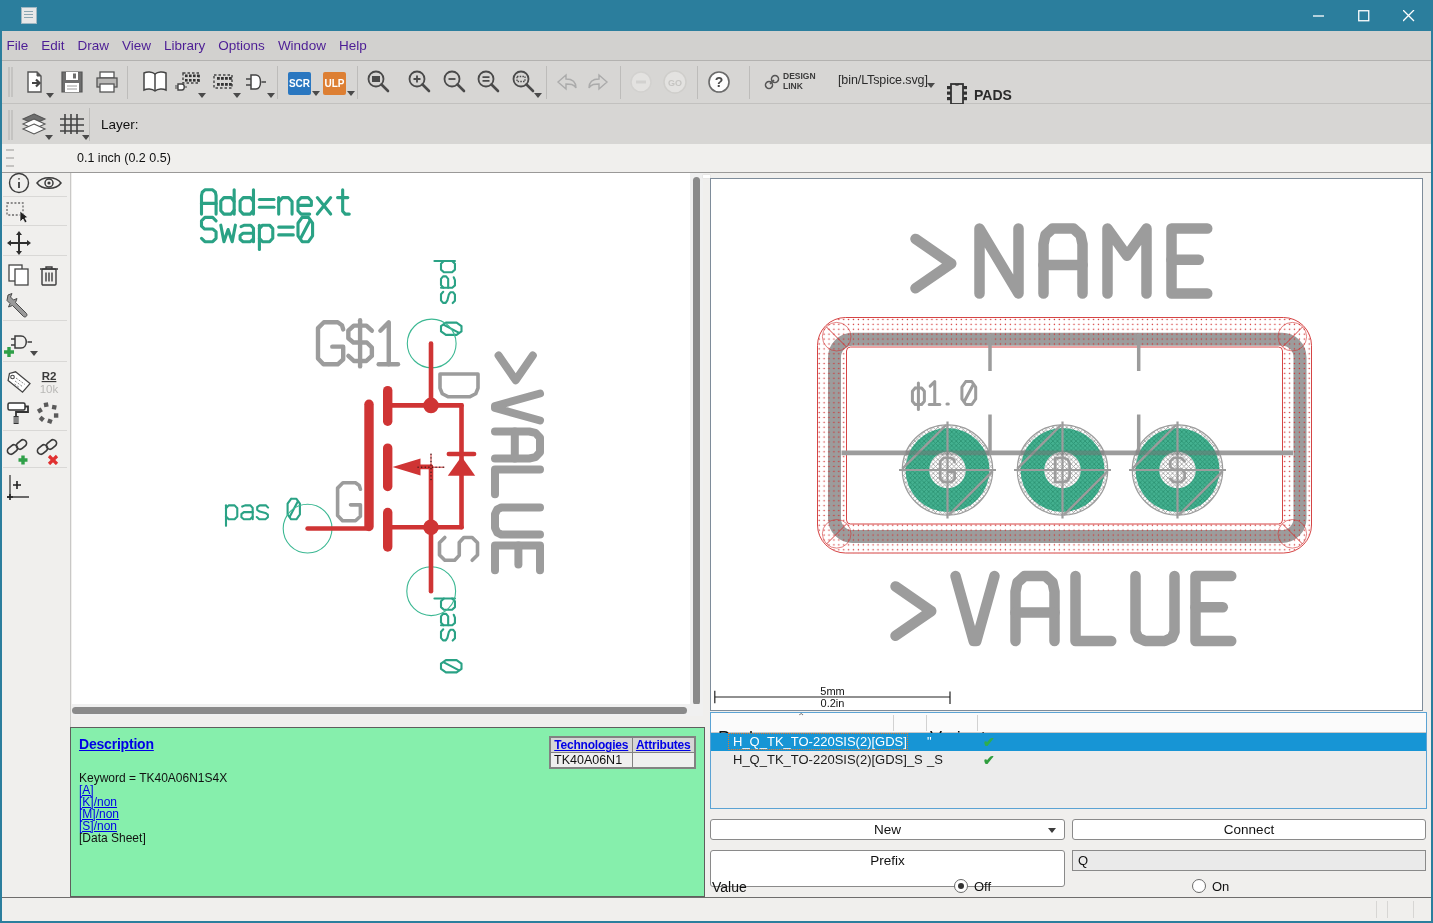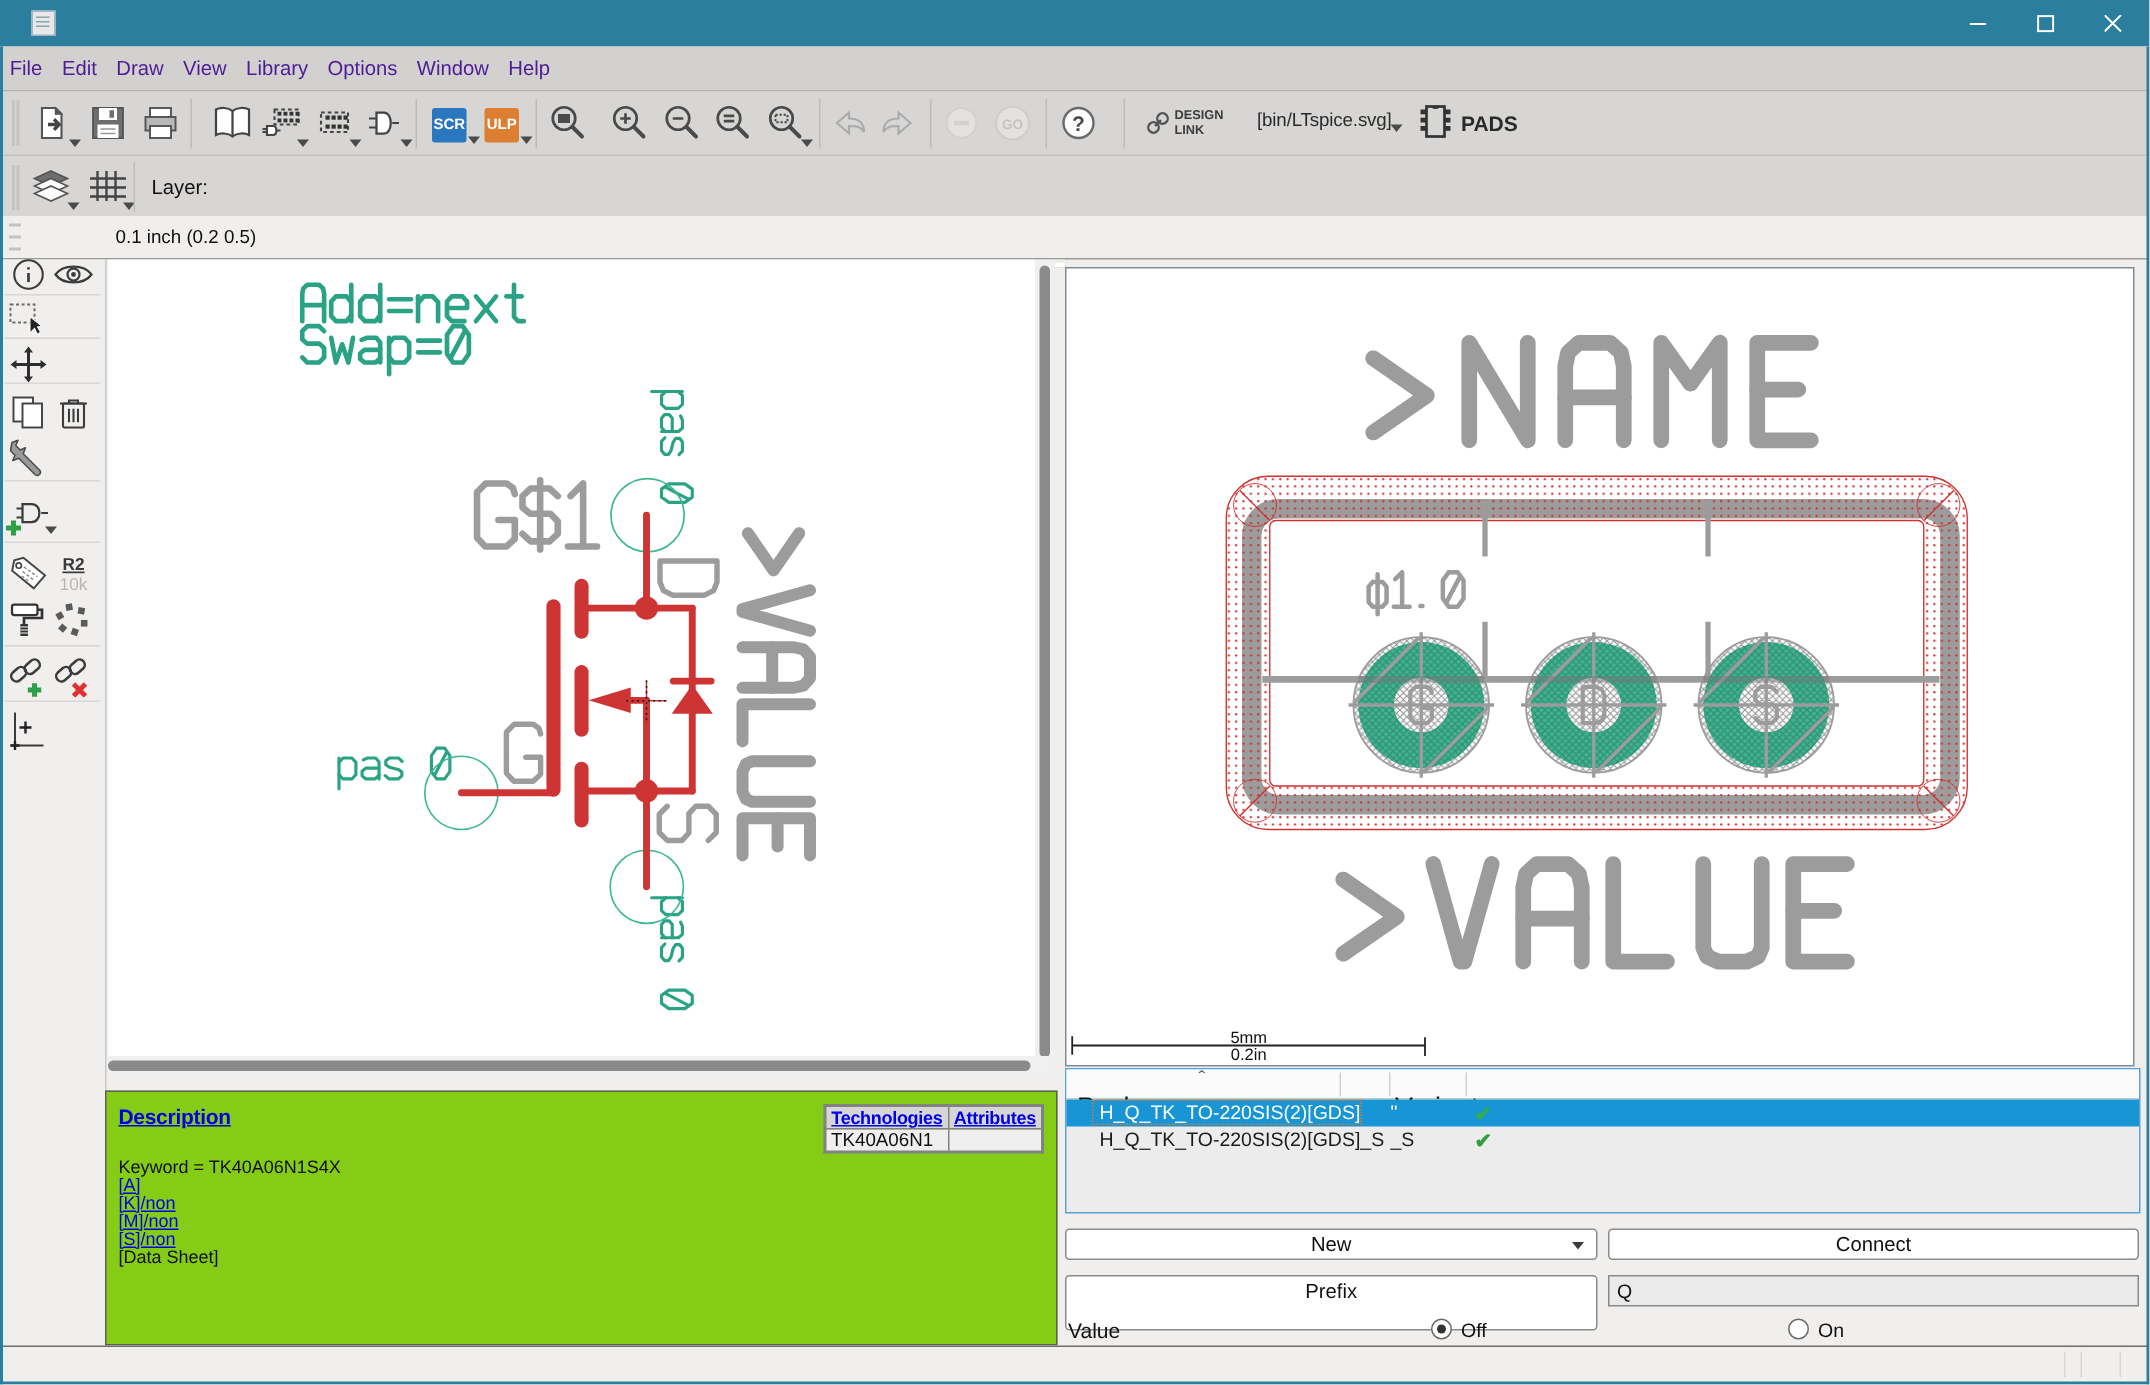--- a/index.html
+++ b/index.html
@@ -48,21 +48,21 @@
   .pal-btn svg { position:absolute; left:50%; top:50%; transform:translate(-50%,-50%); }
 
   #sym-canvas-wrap { left:72px; top:173px; width:618px; height:531px; background:#ffffff; overflow:hidden; }
   #sym-vscroll { left:690px; top:173px; width:13px; height:531px; background:#f0f0f0; }
   #sym-vthumb { left:3px; top:4px; width:7px; height:528px; background:#8a8a8a; border-radius:3.5px; }
   #sym-hscroll { left:72px; top:704px; width:631px; height:12px; background:#f0f0f0; }
   #sym-hthumb { left:0px; top:3px; width:615px; height:7px; background:#8a8a8a; border-radius:3.5px; }
   #splitter { left:703px; top:173px; width:7px; height:543px; background:#f0efed; }
   #splitter-dots { left:0; top:2px; width:7px; height:3px; background:#fff; box-shadow:0 0 0 0.5px #e0e0e0; }
 
-  #desc-panel { left:70px; top:727px; width:635px; height:170px; background:#84cc16; border:1px solid #5f5e5d; overflow:hidden; font-family:"Liberation Sans",sans-serif; }
+  #desc-panel { left:70px; top:727px; width:635px; height:170px; background:#86efac; border:1px solid #5f5e5d; overflow:hidden; font-family:"Liberation Sans",sans-serif; }
   #desc-title { left:8px; top:8px; font-size:14px; font-weight:bold; color:#0000e6; text-decoration:underline; letter-spacing:-0.2px; }
   #desc-keyword { left:8px; top:43px; font-size:12px; color:#111; }
   .desc-link { position:absolute; left:8px; font-size:12px; color:#0000e6; text-decoration:underline; }
   #desc-datasheet { left:8px; top:103px; font-size:12px; color:#111; }
   #tech-table { position:absolute; left:478px; top:8px; border-collapse:collapse; font-size:12px; table-layout:fixed; }
   #tech-table th { border:1px solid #828282; background:#d6d6d6; color:#0000e6; text-decoration:underline; font-weight:bold; padding:0px 3px; font-size:12px; height:15px; letter-spacing:-0.2px; }
   #tech-table td { border:1px solid #828282; background:#efefef; color:#111; padding:0px 3px; height:15px; font-size:12.5px; }
   #tech-table { border:2px solid #828282; }
 
   
@@ -272,21 +272,21 @@
       <svg width="16" height="16" style="position: absolute; left: 0px; top: 7px;">
         <path d="M6,10 L10,6" stroke="#555" stroke-width="1.6"></path>
         <rect x="1.5" y="7.5" width="7" height="7" rx="3.5" fill="none" stroke="#555" stroke-width="1.6" transform="rotate(-45 5 11)"></rect>
         <rect x="7.5" y="1.5" width="7" height="7" rx="3.5" fill="none" stroke="#555" stroke-width="1.6" transform="rotate(-45 11 5)"></rect>
       </svg>
       <div style="position: absolute; left: 19px; top: 5px; font-size: 8.5px; font-weight: bold; color: rgb(60, 60, 60); line-height: 9.5px; white-space: pre;">DESIGN
 LINK</div>
     </div>
     <div class="abs" style="left: 838px; top: 12px; font-size: 12.5px; letter-spacing: -0.1px; color: rgb(43, 43, 43);">[bin/LTspice.svg]</div>
     <span class="tb-caret" style="left: 927px; top: 22px; position: absolute;"></span>
-    <div class="abs" style="left: 944px; top: 3px; width: 70px; height: 34px;">
+    <div class="abs" style="left: 944px; top: 16px; width: 70px; height: 34px;">
       <svg width="26" height="26" style="position: absolute; left: 0px; top: 4px;">
         <rect x="7" y="3" width="12" height="20" fill="none" stroke="#333" stroke-width="1.8"></rect>
         <rect x="3" y="5" width="4" height="3.2" fill="#333"></rect>
         <rect x="19" y="5" width="4" height="3.2" fill="#333"></rect>
         <rect x="3" y="10.5" width="4" height="3.2" fill="#333"></rect>
         <rect x="19" y="10.5" width="4" height="3.2" fill="#333"></rect>
         <rect x="3" y="16" width="4" height="3.2" fill="#333"></rect>
         <rect x="19" y="16" width="4" height="3.2" fill="#333"></rect>
         <path d="M11,3 A2.5,2.5 0 0 0 15,3" fill="none" stroke="#333" stroke-width="1.4"></path>
       </svg>

